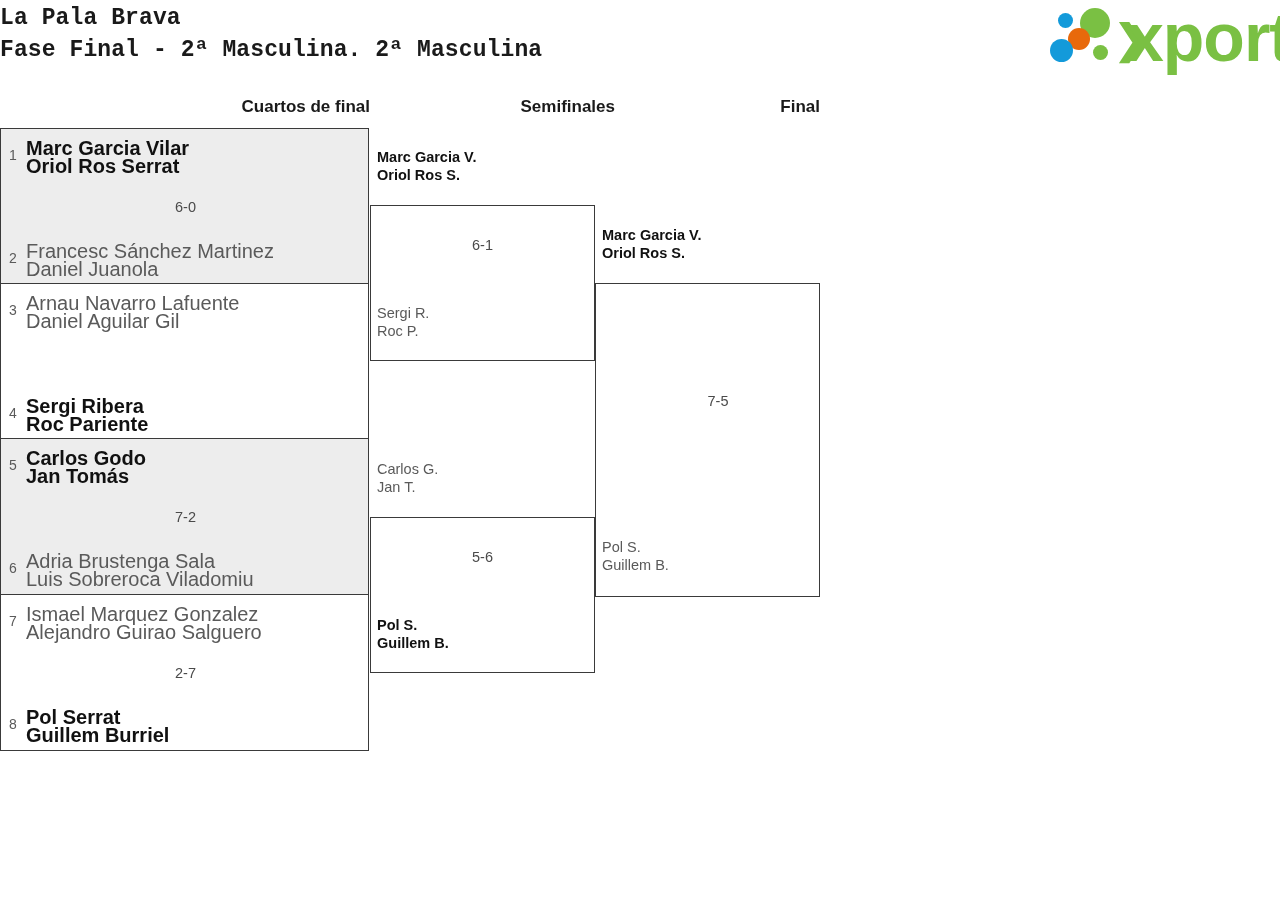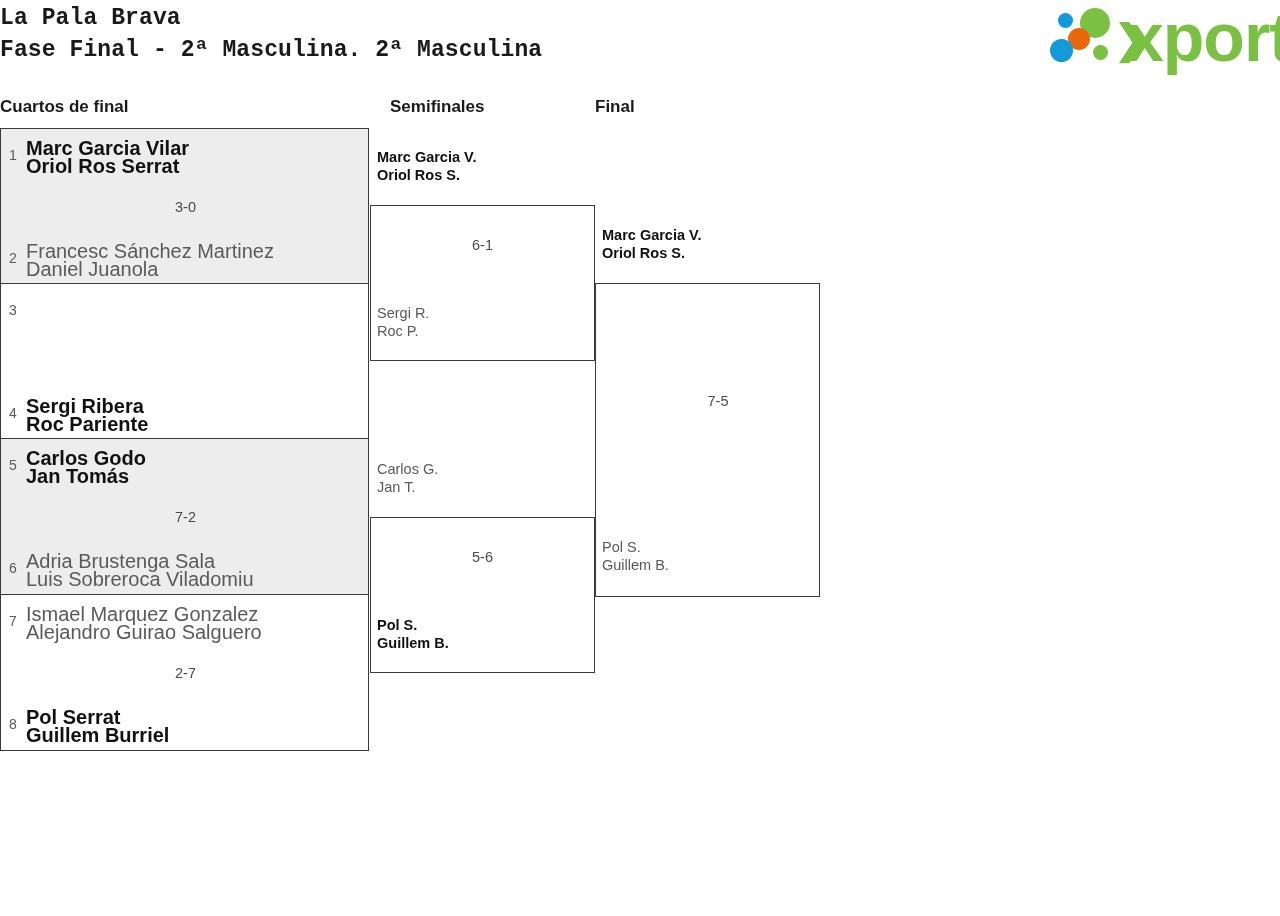--- a/index.html
+++ b/index.html
@@ -71,21 +71,21 @@
     color: #7ac043;
     letter-spacing: -1px;
   }
 
   
   .round-header {
     position: absolute;
     font-size: 17px;
     font-weight: 700;
     color: #1a1a1a;
-    text-align: left;
+    text-align: right;
     top: 97px;
     white-space: nowrap;
   }
   #round-header-0 { left: 0px;   width: 370px; }
   #round-header-1 { left: 390px; width: 225px; }
   #round-header-2 { left: 595px; width: 225px; }
 
   
   .qf-block {
     position: absolute;
@@ -234,30 +234,34 @@
 <div class="round-header" id="round-header-0">Cuartos de final</div>
 <div class="round-header" id="round-header-1">Semifinales</div>
 <div class="round-header" id="round-header-2">Final</div>
 
 <div class="qf-block shaded first" id="qf-0">
   <div class="seed seed-top">1</div>
   <div class="team winner qf-top">
     <span class="line">Marc Garcia Vilar</span>
     <span class="line">Oriol Ros Serrat</span>
   </div>
-  <div class="qf-score" id="qf-score-0">3-0</div>
+  <div class="qf-score" id="qf-score-0">6-0</div>
   <div class="seed seed-bottom">2</div>
   <div class="team loser qf-bottom">
     <span class="line">Francesc Sánchez Martinez</span>
     <span class="line">Daniel Juanola</span>
   </div>
 </div>
 
 <div class="qf-block plain" id="qf-1">
   <div class="seed seed-top">3</div>
+  <div class="team loser qf-top">
+    <span class="line">Arnau Navarro Lafuente</span>
+    <span class="line">Daniel Aguilar Gil</span>
+  </div>
   <div class="seed seed-bottom">4</div>
   <div class="team winner qf-bottom">
     <span class="line">Sergi Ribera</span>
     <span class="line">Roc Pariente</span>
   </div>
 </div>
 
 <div class="qf-block shaded" id="qf-2">
   <div class="seed seed-top">5</div>
   <div class="team winner qf-top">

